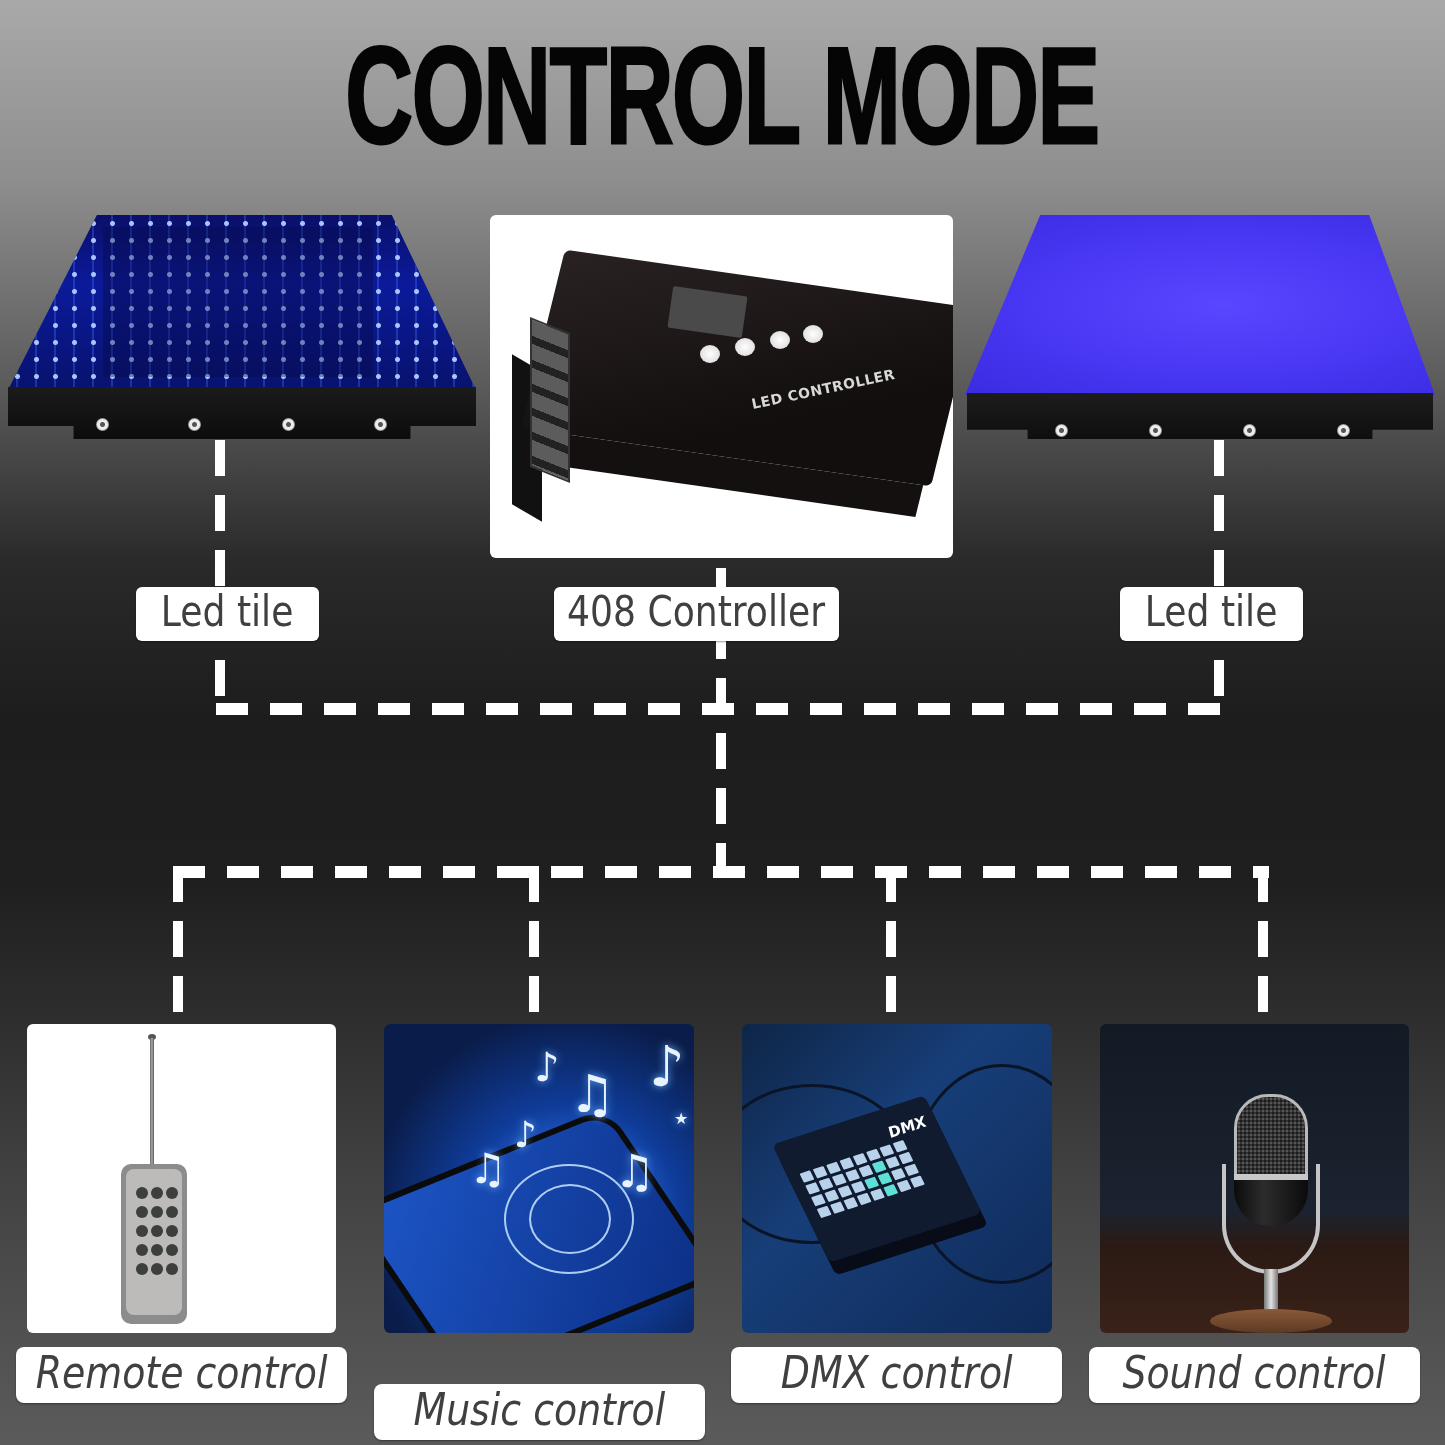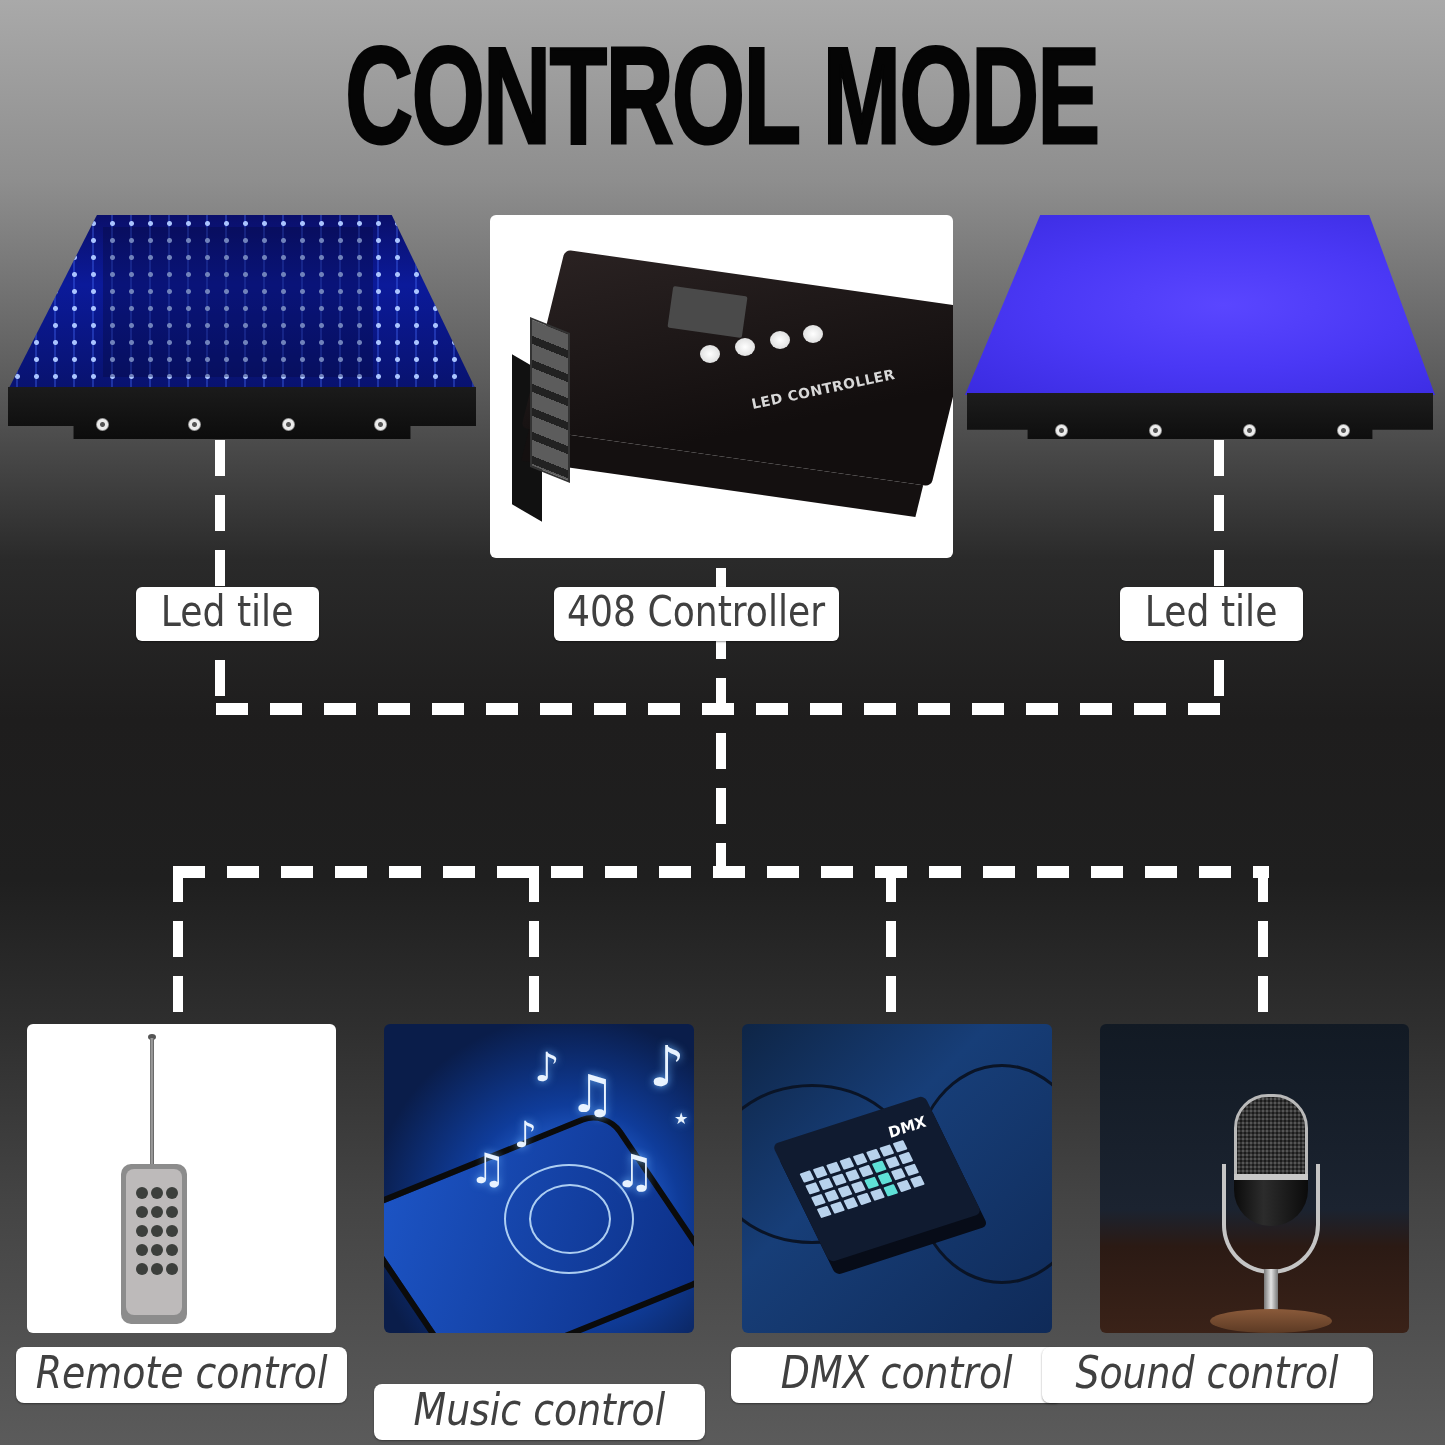--- a/index.html
+++ b/index.html
@@ -327,15 +327,15 @@
 
 <div class="abs chip bottom" style="left:16px;top:1347px;width:331px">
   <span>Remote control</span>
 </div>
 <div class="abs chip bottom" style="left:374px;top:1384px;width:331px">
   <span>Music control</span>
 </div>
 <div class="abs chip bottom" style="left:731px;top:1347px;width:331px">
   <span>DMX control</span>
 </div>
-<div class="abs chip bottom" style="left:1042px;top:1347px;width:331px">
+<div class="abs chip bottom" style="left:1089px;top:1347px;width:331px">
   <span>Sound control</span>
 </div>
 
 </body></html>

